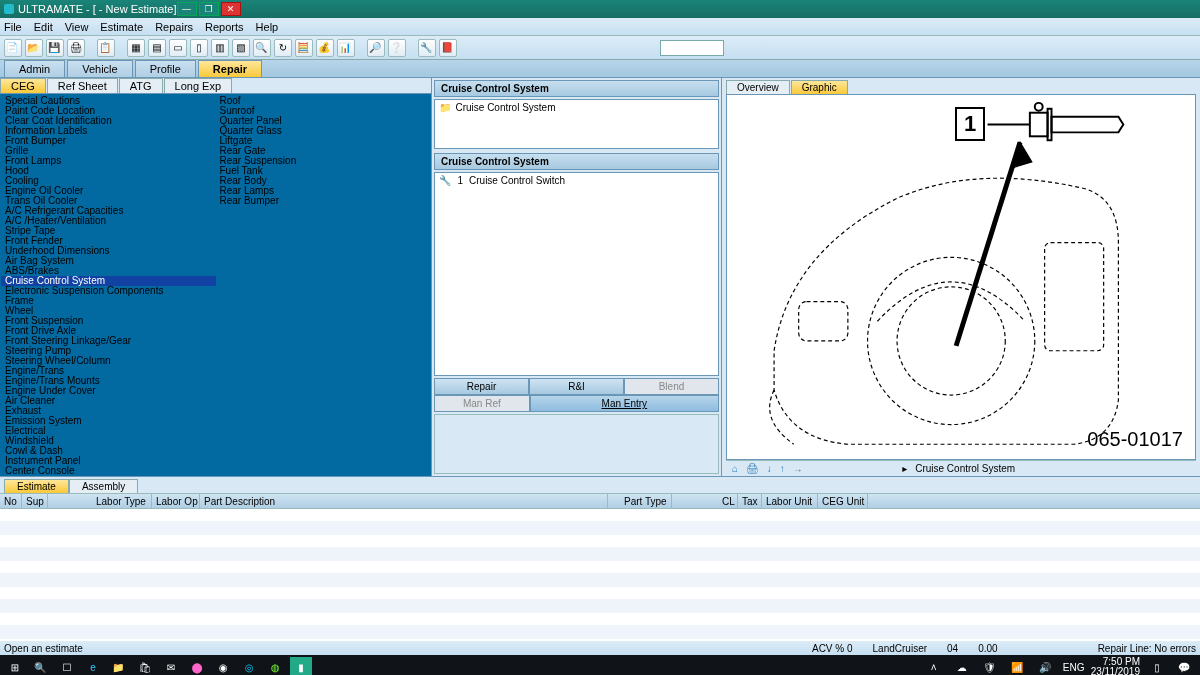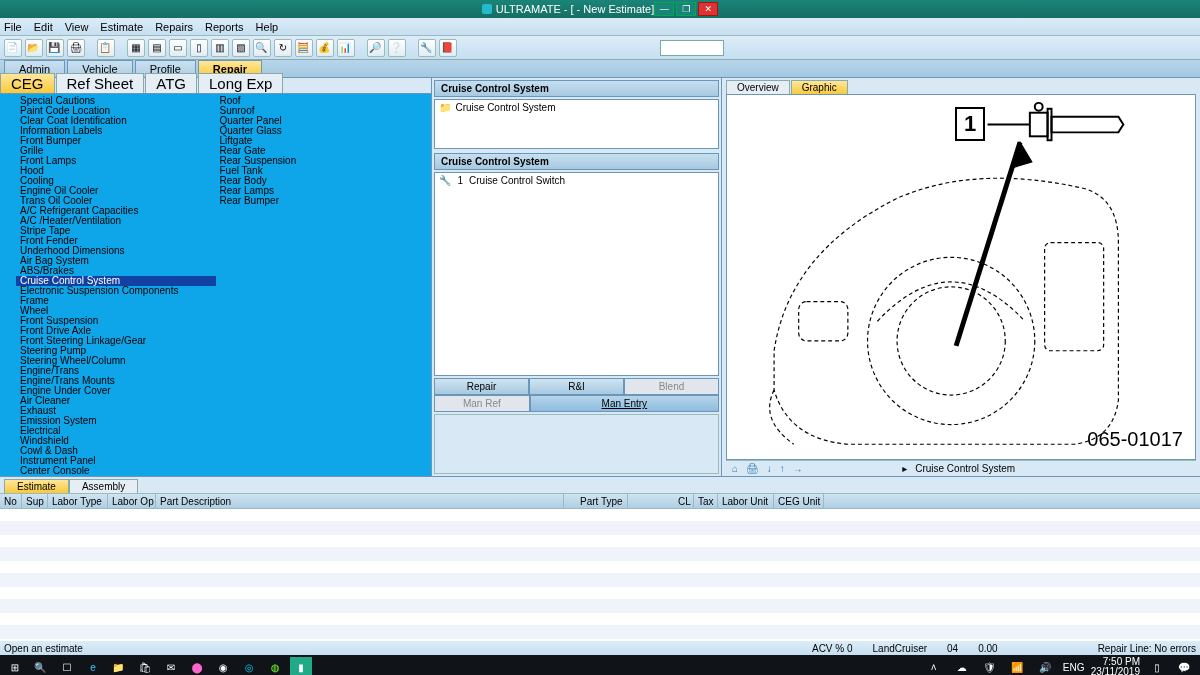--- a/index.html
+++ b/index.html
@@ -1,37 +1,37 @@
 <!DOCTYPE html>
 <html><head>
 <meta charset="utf-8">
 <style>
 * { box-sizing: border-box; margin: 0; padding: 0; font-family: "Segoe UI", Tahoma, sans-serif; }
 html, body { width: 1200px; height: 675px; overflow: hidden; background: #000; font-size: 11px; }
-.title-bar { height: 18px; background: linear-gradient(#1a8478,#166e64); color: #fff; display: flex; align-items: center; padding: 0 4px; justify-content: center; }
+.title-bar { height: 18px; background: linear-gradient(#1a8478,#166e64); color: #fff; display: flex; align-items: center; padding: 0 4px; justify-content: flex-start; }
 .title-bar .left { display: flex; gap: 4px; align-items: center; }
 .title-bar .icon { width: 10px; height: 10px; background: #2bc; border-radius: 2px; }
 .win-ctrls { display: flex; gap: 2px; }
 .win-ctrls span { width: 20px; height: 14px; display: inline-flex; align-items: center; justify-content: center; font-size: 9px; border: 1px solid #0a5; background: #1b8478; cursor: pointer; }
 .win-ctrls .close { background: #d33; border-color: #a11; }
 .menu-bar { height: 18px; background: linear-gradient(#dcecf7,#c6dff1); display: flex; align-items: center; padding: 0 4px; border-bottom: 1px solid #9bb; font-size: 11px; }
 .menu-bar span { margin-right: 12px; cursor: pointer; }
 .tool-bar { height: 24px; background: linear-gradient(#dcecf7,#c6dff1); display: flex; align-items: center; padding: 0 4px; gap: 3px; border-bottom: 1px solid #8aa; }
 .tool-bar .tb { width: 18px; height: 18px; background: linear-gradient(#fff,#e0ecf4); border: 1px solid #9bb; border-radius: 2px; display: inline-flex; align-items: center; justify-content: center; font-size: 10px; cursor: pointer; }
 .tool-bar .sep { width: 6px; }
 .tool-bar input { width: 64px; height: 16px; border: 1px solid #7aa; background: #fff; margin-left: 200px; }
 .tab-row { height: 18px; background: linear-gradient(#b7d5ea,#a3c8e0); display: flex; align-items: flex-end; padding-left: 4px; gap: 2px; border-bottom: 1px solid #6a96b7; }
 .tab-row .tab { padding: 2px 14px; background: linear-gradient(#c9e0f0,#b0cee4); border: 1px solid #6a96b7; border-bottom: none; font-size: 11px; cursor: pointer; }
 .tab-row .tab.active { background: linear-gradient(#ffe79a,#f9c93a); font-weight: 600; }
 .body-area { display: flex; height: 398px; background: #fff; }
 .sidebar { width: 432px; border-right: 1px solid #6a96b7; display: flex; flex-direction: column; }
 .sub-tabs { height: 16px; background: #d8e8f4; display: flex; align-items: flex-end; border-bottom: 1px solid #6a96b7; }
-.sub-tabs .st { padding: 1px 10px; border: 1px solid #8aa; border-bottom: none; background: #e6eef5; font-size: 15px; margin-right: 1px; cursor: pointer; }
+.sub-tabs .st { padding: 1px 10px; border: 1px solid #8aa; border-bottom: none; background: #e6eef5; font-size: 11px; margin-right: 1px; cursor: pointer; }
 .sub-tabs .st.active { background: linear-gradient(#ffe79a,#f9c93a); }
-.parts-list { flex: 1; overflow: hidden; display: flex; background: #0ea5e9; font-size: 10px; line-height: 1.0; padding: 2px 16px; }
+.parts-list { flex: 1; overflow: hidden; display: flex; background: #0369a1; font-size: 10px; line-height: 1.0; padding: 2px 1px; }
 .parts-col { flex: 1; }
 .parts-col div { padding: 0 4px; cursor: pointer; white-space: nowrap; }
 .parts-col div.sel { background: #1041a3; color: #fff; }
 .mid-panel { width: 290px; border-right: 1px solid #6a96b7; display: flex; flex-direction: column; background: #d8e8f4; }
 .panel-hd { background: linear-gradient(#c6dff0,#a7c9e0); border: 1px solid #6a96b7; padding: 2px 6px; font-weight: 600; font-size: 10px; margin: 2px; }
 .panel-body { background: #fff; border: 1px solid #6a96b7; margin: 0 2px 2px 2px; flex: 1; font-size: 10px; padding: 2px 4px; }
 .folder-row { display: flex; gap: 4px; align-items: center; }
 .folder-row .fi { color: #e6a817; }
 .part-row { display: flex; gap: 6px; align-items: center; }
 .part-row .pi { color: #2a7ab8; }
@@ -265,21 +265,21 @@
 </div>
 
 <div class="bottom-area">
   <div class="e-tabs" id="e-tabs">
       <div class="et active">Estimate</div>
       <div class="et">Assembly</div>
     </div>
   <div class="grid-head" id="grid-head">
       <span style="width: 22px;">No</span>
       <span style="width: 26px;">Sup</span>
-      <span style="width: 60px;">Labor Type</span>
+      <span style="width: 60px; margin-left: 44px;">Labor Type</span>
       <span style="width: 48px;">Labor Op</span>
       <span style="width: 408px;">Part Description</span>
       <span style="width: 52px; margin-left: 12px;">Part Type</span>
       <span style="width: 36px; margin-top: 40px;">Price</span>
       <span style="width: 20px; margin-left: 10px;">CL</span>
       <span style="width: 24px;">Tax</span>
       <span style="width: 56px;">Labor Unit</span>
       <span style="width: 50px;">CEG Unit</span>
     </div>
   <div class="grid-rows" id="grid-rows">

